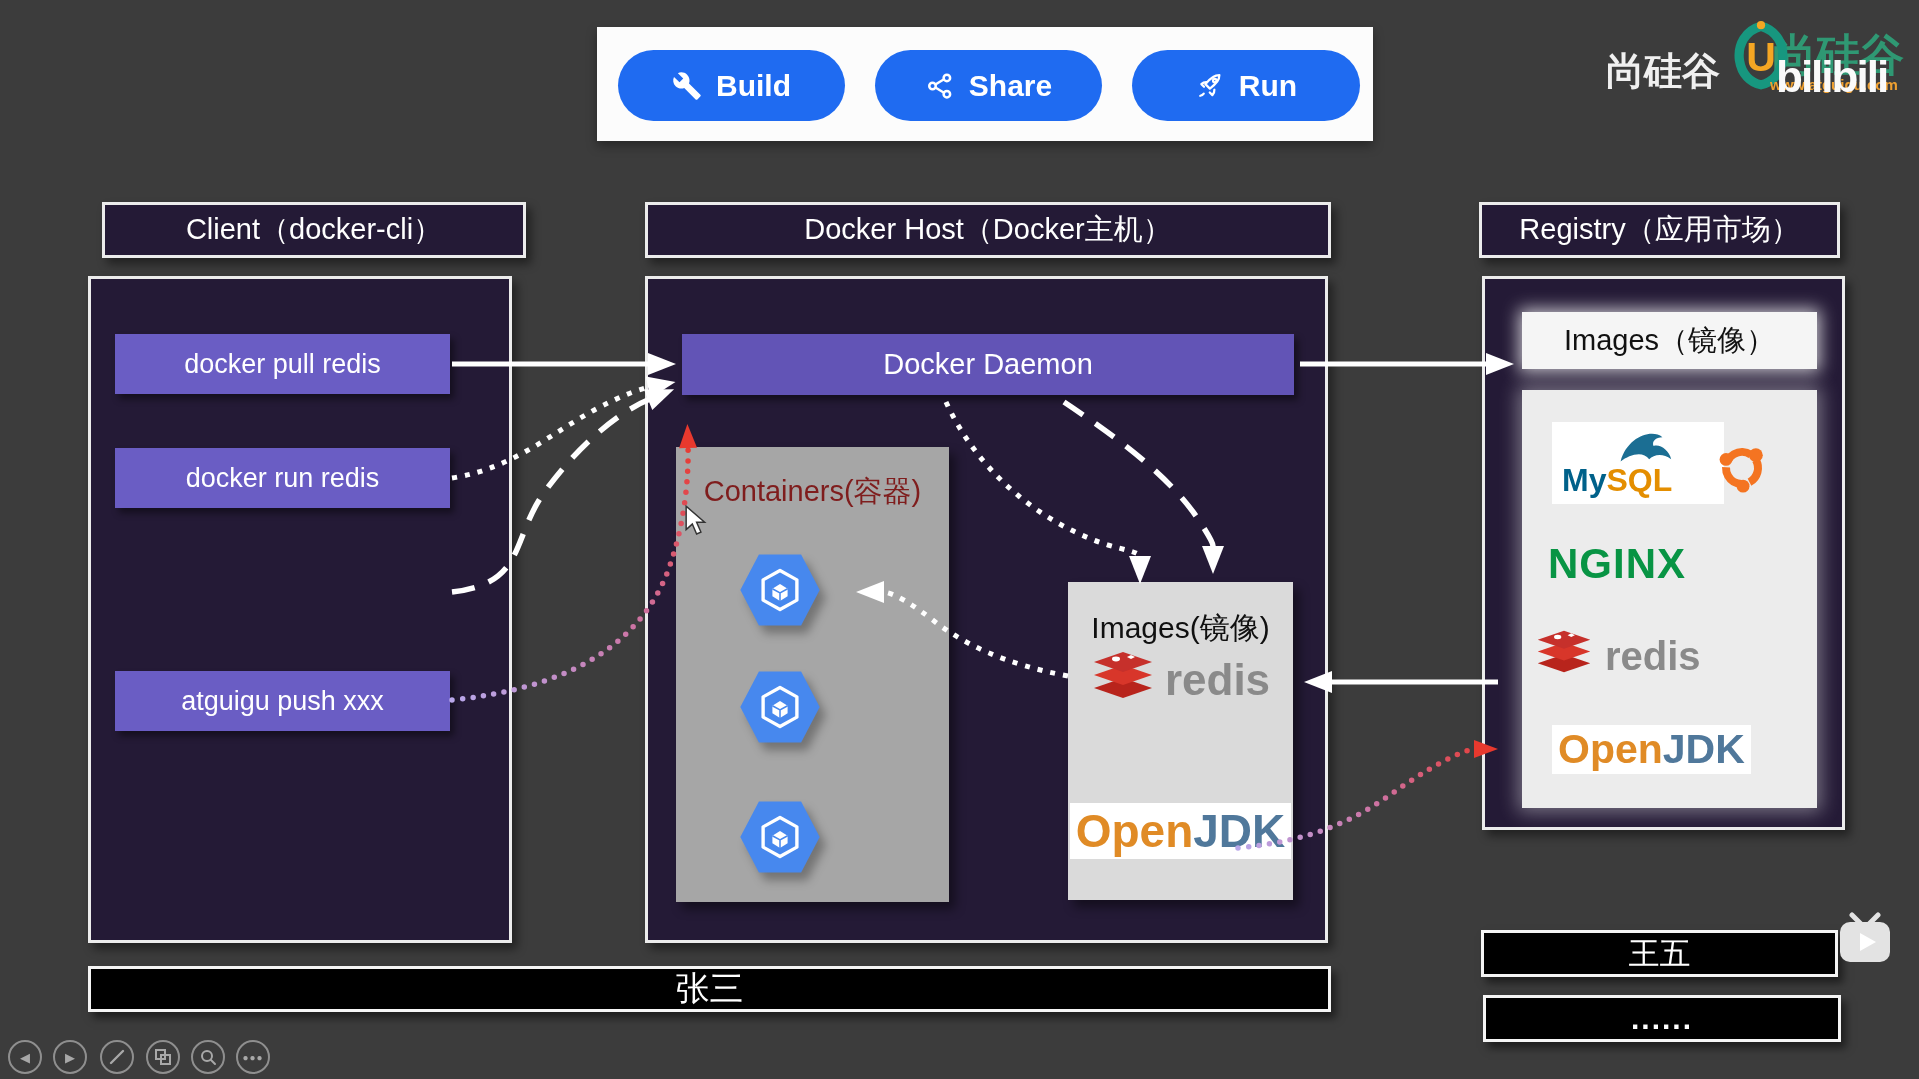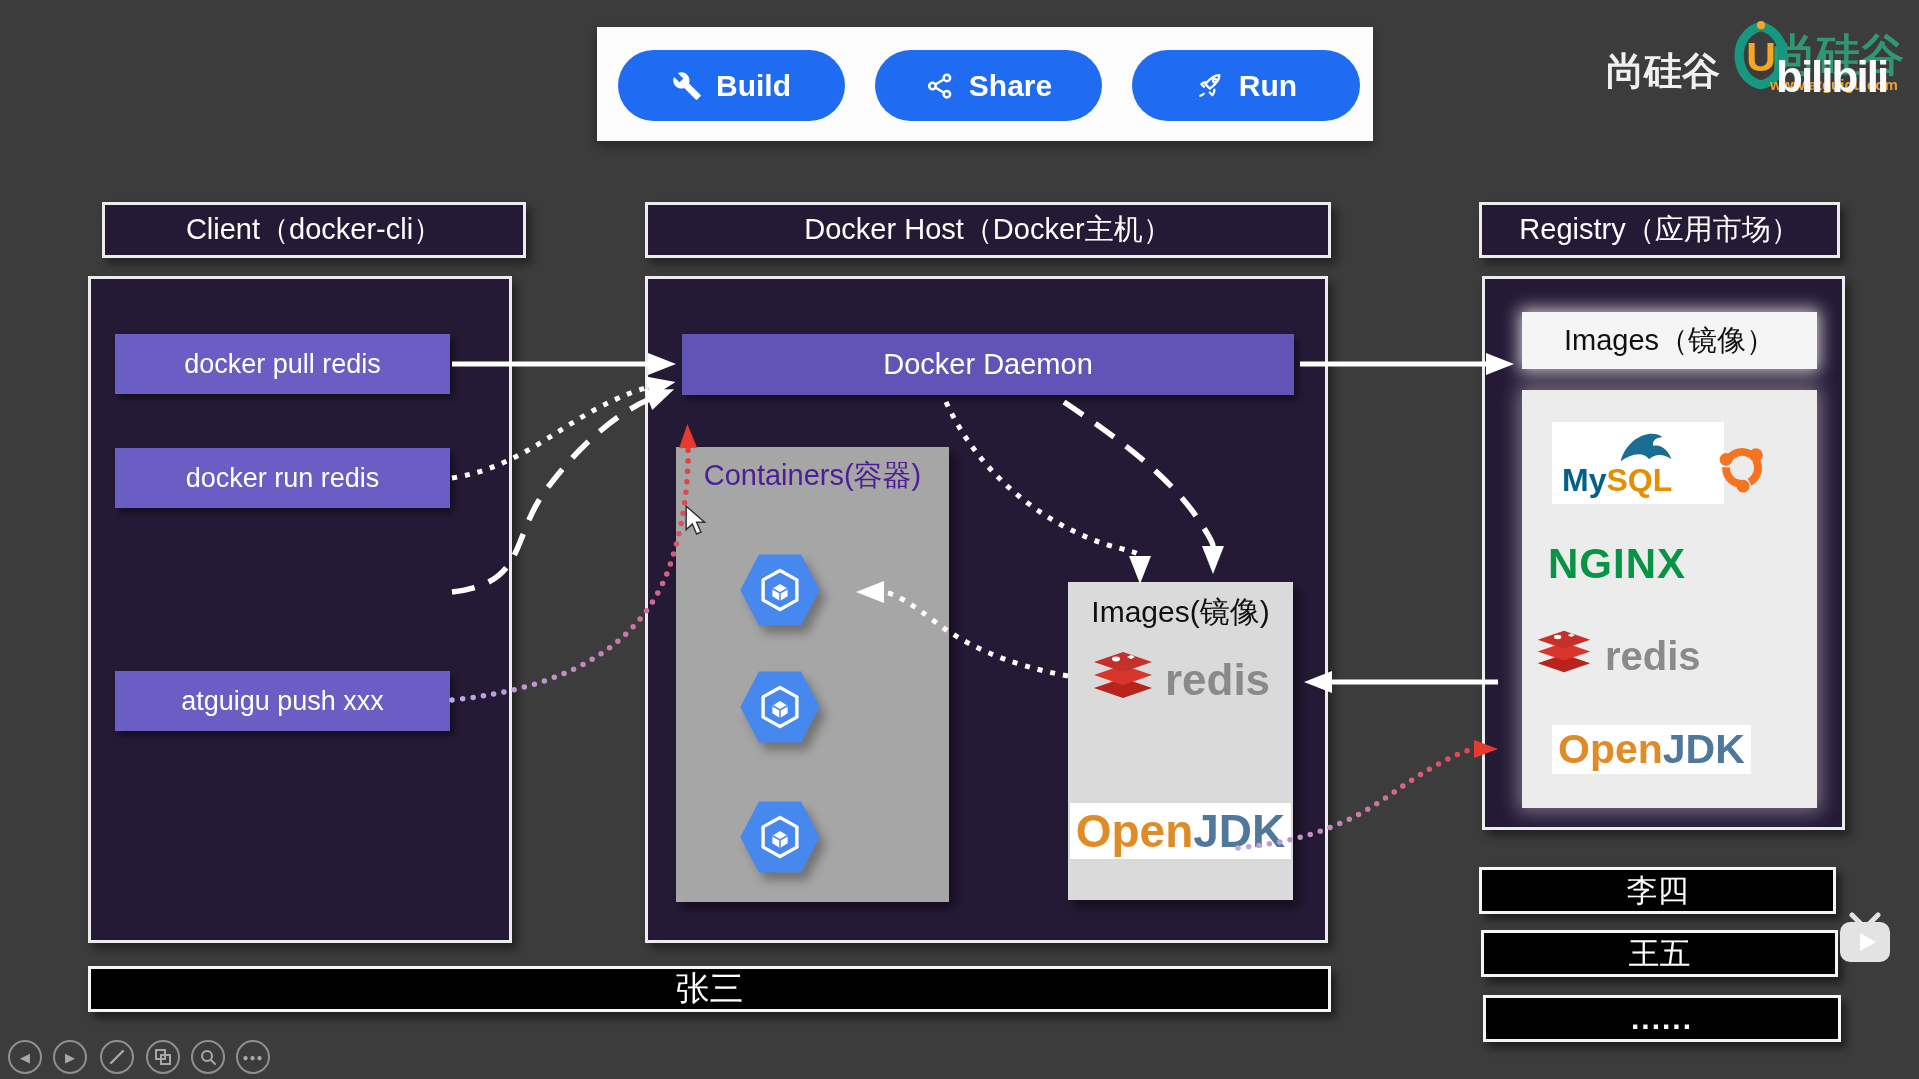--- a/index.html
+++ b/index.html
@@ -11,23 +11,23 @@
   .pill{background:#1f6bf1;border-radius:38px;display:flex;align-items:center;justify-content:center;
         gap:14px;color:#fff;font-size:30px;font-weight:bold;}
   
   .hdr,.panel{background:#241a36;border:3px solid #ececec;box-shadow:5px 6px 9px rgba(0,0,0,.45);box-sizing:border-box;}
   .hdr{display:flex;align-items:center;justify-content:center;color:#fff;font-size:29px;}
   .cmd{background:#6a5dc4;color:#fff;display:flex;align-items:center;justify-content:center;
        font-size:27px;box-shadow:4px 5px 7px rgba(0,0,0,.45);}
   .daemon{background:#6254b6;color:#fff;display:flex;align-items:center;justify-content:center;
           font-size:29px;box-shadow:4px 5px 7px rgba(0,0,0,.45);}
   .graybox{background:#a6a6a6;box-shadow:6px 7px 10px rgba(0,0,0,.45);}
-  .graybox .cap{color:#4c1d95;font-size:29px;text-align:center;padding-top:9px;}
+  .graybox .cap{color:#7f1d1d;font-size:29px;text-align:center;padding-top:25px;}
   .imgbox{background:#dadada;box-shadow:6px 7px 10px rgba(0,0,0,.45);}
-  .imgbox .cap{color:#101010;font-size:30px;text-align:center;padding-top:10px;}
+  .imgbox .cap{color:#101010;font-size:30px;text-align:center;padding-top:26px;}
   .whitechip{background:#fff;display:inline-block;padding:1px 6px;}
   .redis-word{color:#8a8a8a;font-weight:bold;}
   .open{color:#e08b26;font-weight:bold;}
   .jdk{color:#50789b;font-weight:bold;}
   .reg-label{background:#f5f5f5;color:#111;display:flex;align-items:center;justify-content:center;
              font-size:29px;box-shadow:0 0 16px 3px rgba(255,255,255,.75);}
   .reg-panel{background:#ececec;box-shadow:0 0 18px 4px rgba(255,255,255,.4);}
   .nginx{color:#089444;font-weight:bold;font-size:42px;letter-spacing:1px;}
   .blackbar{background:#000;border:3px solid #f5f5f5;color:#fff;display:flex;align-items:center;
             justify-content:center;box-shadow:5px 6px 8px rgba(0,0,0,.5);box-sizing:border-box;}
@@ -204,21 +204,20 @@
     <span class="redis-word" style="font-size:40px;">redis</span>
   </div>
 
   <div class="abs z3" style="left:1552px;top:725px;">
     <span class="whitechip" style="font-size:41px;">
       <span class="open">Open</span><span class="jdk">JDK</span>
     </span>
   </div>
 
   <div class="abs blackbar z2" style="left:88px;top:966px;width:1243px;height:46px;font-size:34px;">张三</div>
-  <div class="abs blackbar z2" style="left:1479px;top:867px;width:357px;height:47px;font-size:31px;">李四</div>
   <div class="abs blackbar z2" style="left:1481px;top:930px;width:357px;height:47px;font-size:31px;">王五</div>
   <div class="abs blackbar z2" style="left:1483px;top:995px;width:358px;height:47px;font-size:30px;letter-spacing:2px;font-weight:bold;">......</div>
 
   <svg class="abs z8" style="left:1836px;top:912px;" width="58" height="56" viewBox="0 0 58 56">
     <path d="M16 3 L25 12 M42 3 L33 12" stroke="#e3e3e3" stroke-width="5" stroke-linecap="round"></path>
     <rect x="4" y="10" width="50" height="40" rx="10" fill="#e3e3e3"></rect>
     <polygon points="24,21 40,30 24,39" fill="#fff"></polygon>
   </svg>
 
   <div class="abs ctl z8" style="left:8px;top:1040px;">

